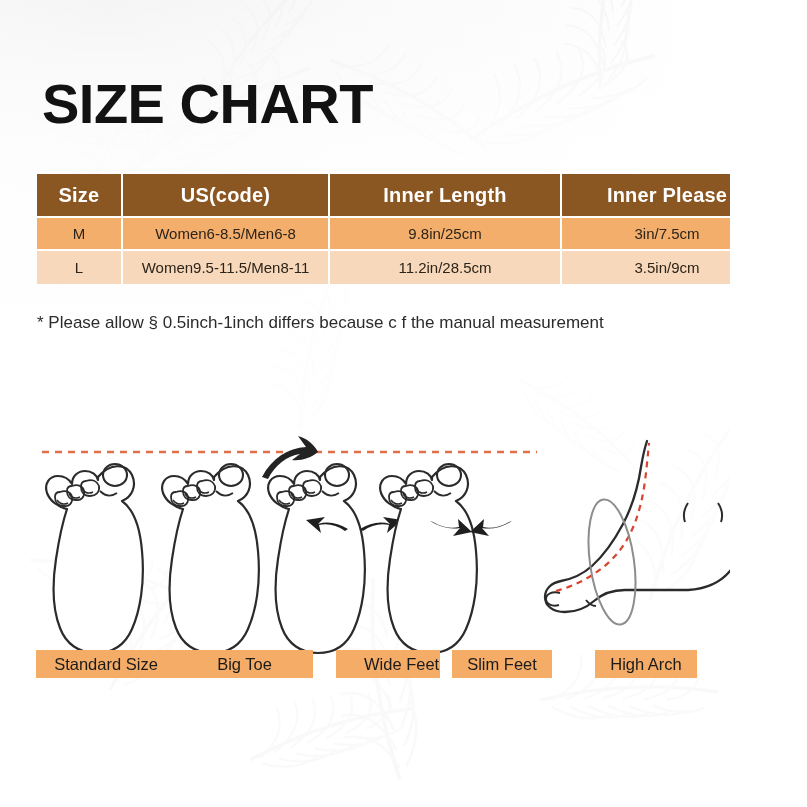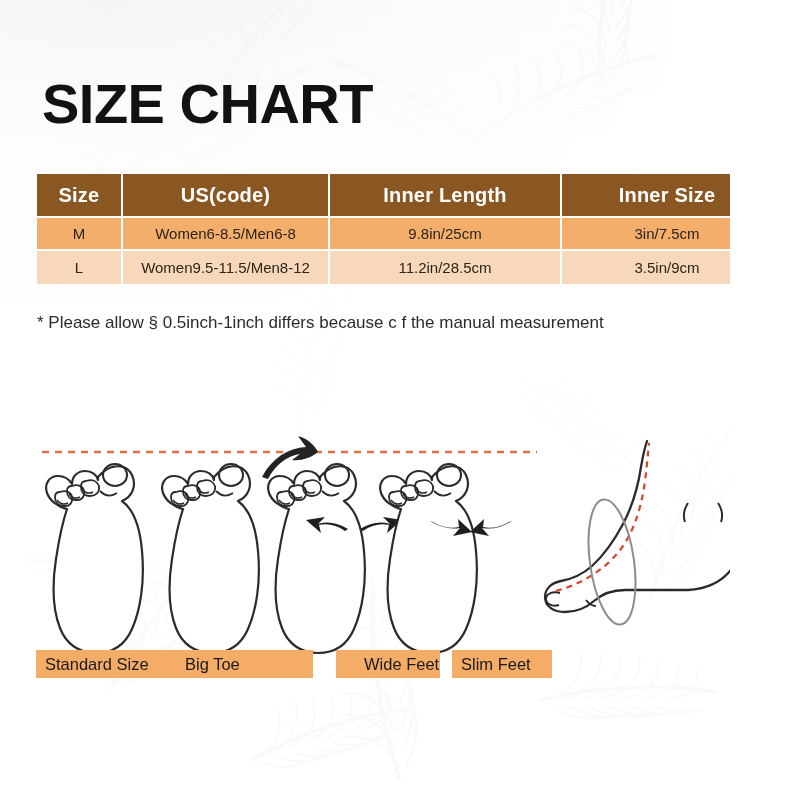--- a/index.html
+++ b/index.html
@@ -133,21 +133,21 @@
   .feet-area svg { display: block; }
 
   
   .chip {
     position: absolute;
     background: #f4ac67;
     color: #1b1b1b;
     font-size: 16.5px;
     line-height: 28px;
     height: 28px;
-    text-align: left;
+    text-align: center;
     white-space: nowrap;
     padding: 0 9px;
   }
   .chip-standard { left: 36px;  top: 650px; width: 140px; }
   .chip-bigtoe   { left: 176px; top: 650px; width: 137px; }
   .chip-wide     { left: 336px; top: 650px; width: 104px; padding-left: 28px; }
   .chip-slim     { left: 452px; top: 650px; width: 100px; }
   .chip-arch     { left: 595px; top: 650px; width: 102px; }
 </style>
 </head>
@@ -212,33 +212,33 @@
       <col class="c-size">
         <col class="c-us">
         <col class="c-len">
         <col class="c-wid">
     </colgroup>
     <thead>
       <tr>
         <th>Size</th>
         <th>US(code)</th>
         <th>Inner Length</th>
-        <th>Inner Size</th>
+        <th>Inner Please</th>
       </tr>
     </thead>
     <tbody>
       <tr class="row-m">
         <td>M</td>
         <td>Women6-8.5/Men6-8</td>
         <td>9.8in/25cm</td>
         <td>3in/7.5cm</td>
       </tr>
       <tr class="row-l">
         <td>L</td>
-        <td>Women9.5-11.5/Men8-12</td>
+        <td>Women9.5-11.5/Men8-11</td>
         <td>11.2in/28.5cm</td>
         <td>3.5in/9cm</td>
       </tr>
     </tbody>
   </table>
 
   <div class="footnote">* Please allow § 0.5inch-1inch differs because c f the manual measurement</div>
 
   <div class="feet-area">
     <svg width="807" height="250" viewBox="0 0 807 250" aria-hidden="true">
@@ -337,14 +337,15 @@
 
         <ellipse cx="612" cy="137" rx="22" ry="63" transform="rotate(-8 612 137)" stroke="#8d8d8d" stroke-width="2" fill="none"></ellipse>
       </g>
     </svg>
   </div>
 
   <div class="chip chip-standard">Standard Size</div>
   <div class="chip chip-bigtoe">Big Toe</div>
   <div class="chip chip-wide">Wide Feet</div>
   <div class="chip chip-slim">Slim Feet</div>
+  <div class="chip chip-arch">High Arch</div>
 
 </div>
 
 </body></html>

